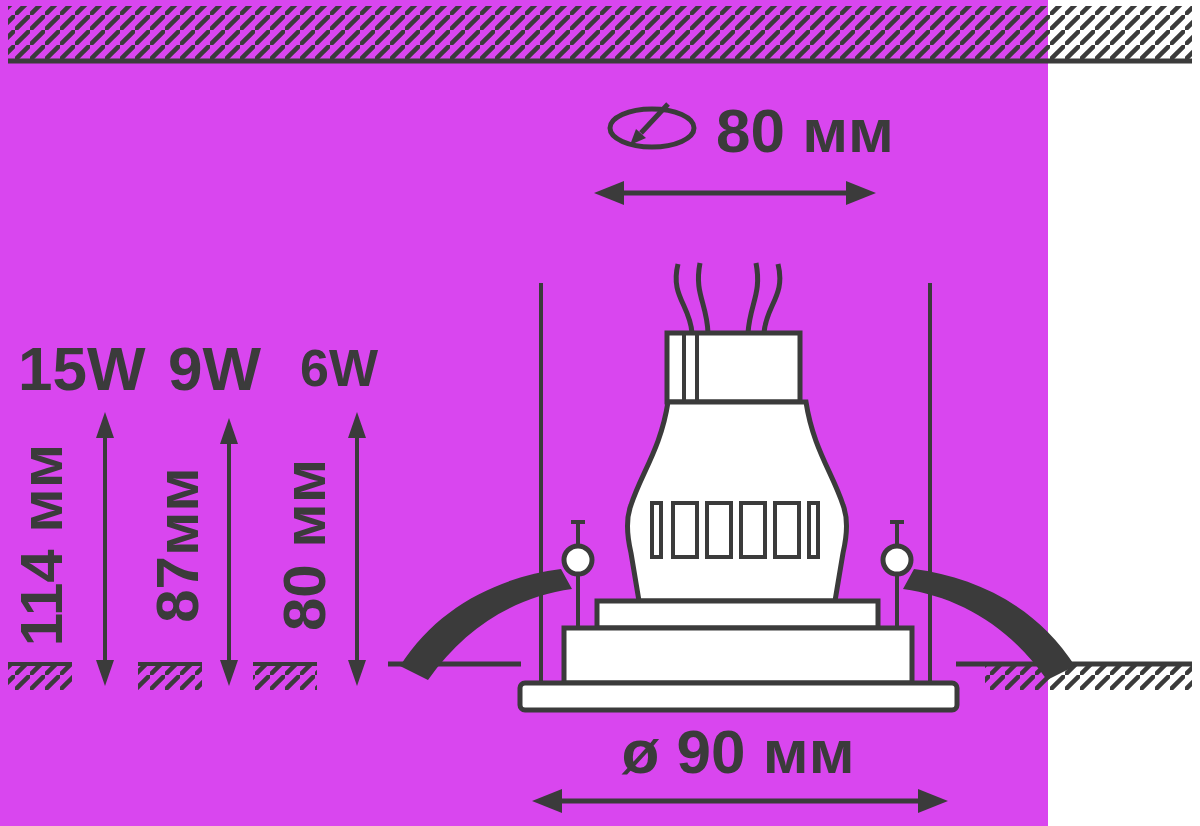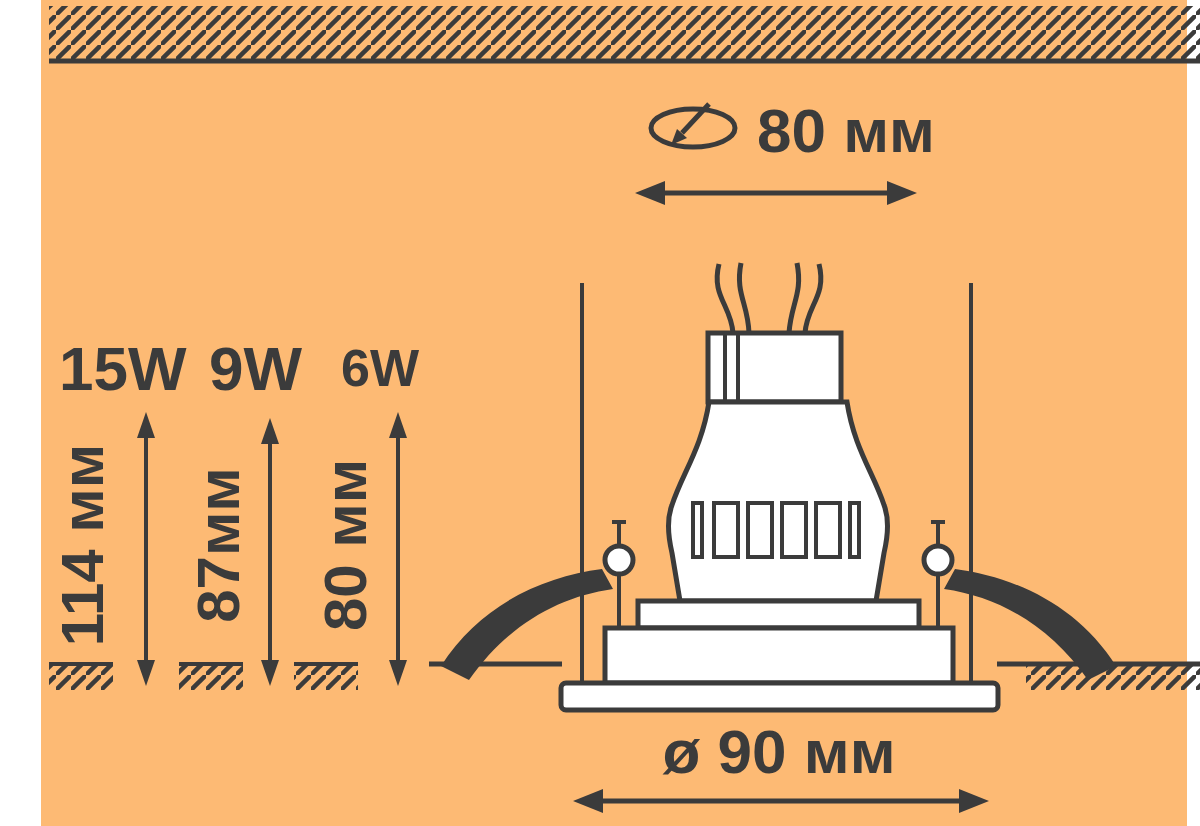--- a/index.html
+++ b/index.html
@@ -5,24 +5,23 @@
   html, body {
     margin: 0;
     padding: 0;
     width: 1200px;
     height: 826px;
     background: #ffffff;
     overflow: hidden;
   }
   .stage {
     position: relative;
-    width: 1146px;
+    width: 1048px;
     height: 826px;
-    background: #fdba74;
-    margin-left: 41px;
+    background: #d946ef;
   }
   svg text {
     font-family: "Liberation Sans", sans-serif;
     font-weight: 700;
     fill: #3b3b3b;
   }
   .t62 { font-size: 62px; }
   .t60 { font-size: 60px; }
   .t52 { font-size: 52px; }
   .s5 { stroke: #3b3b3b; stroke-width: 5; fill: none; }

